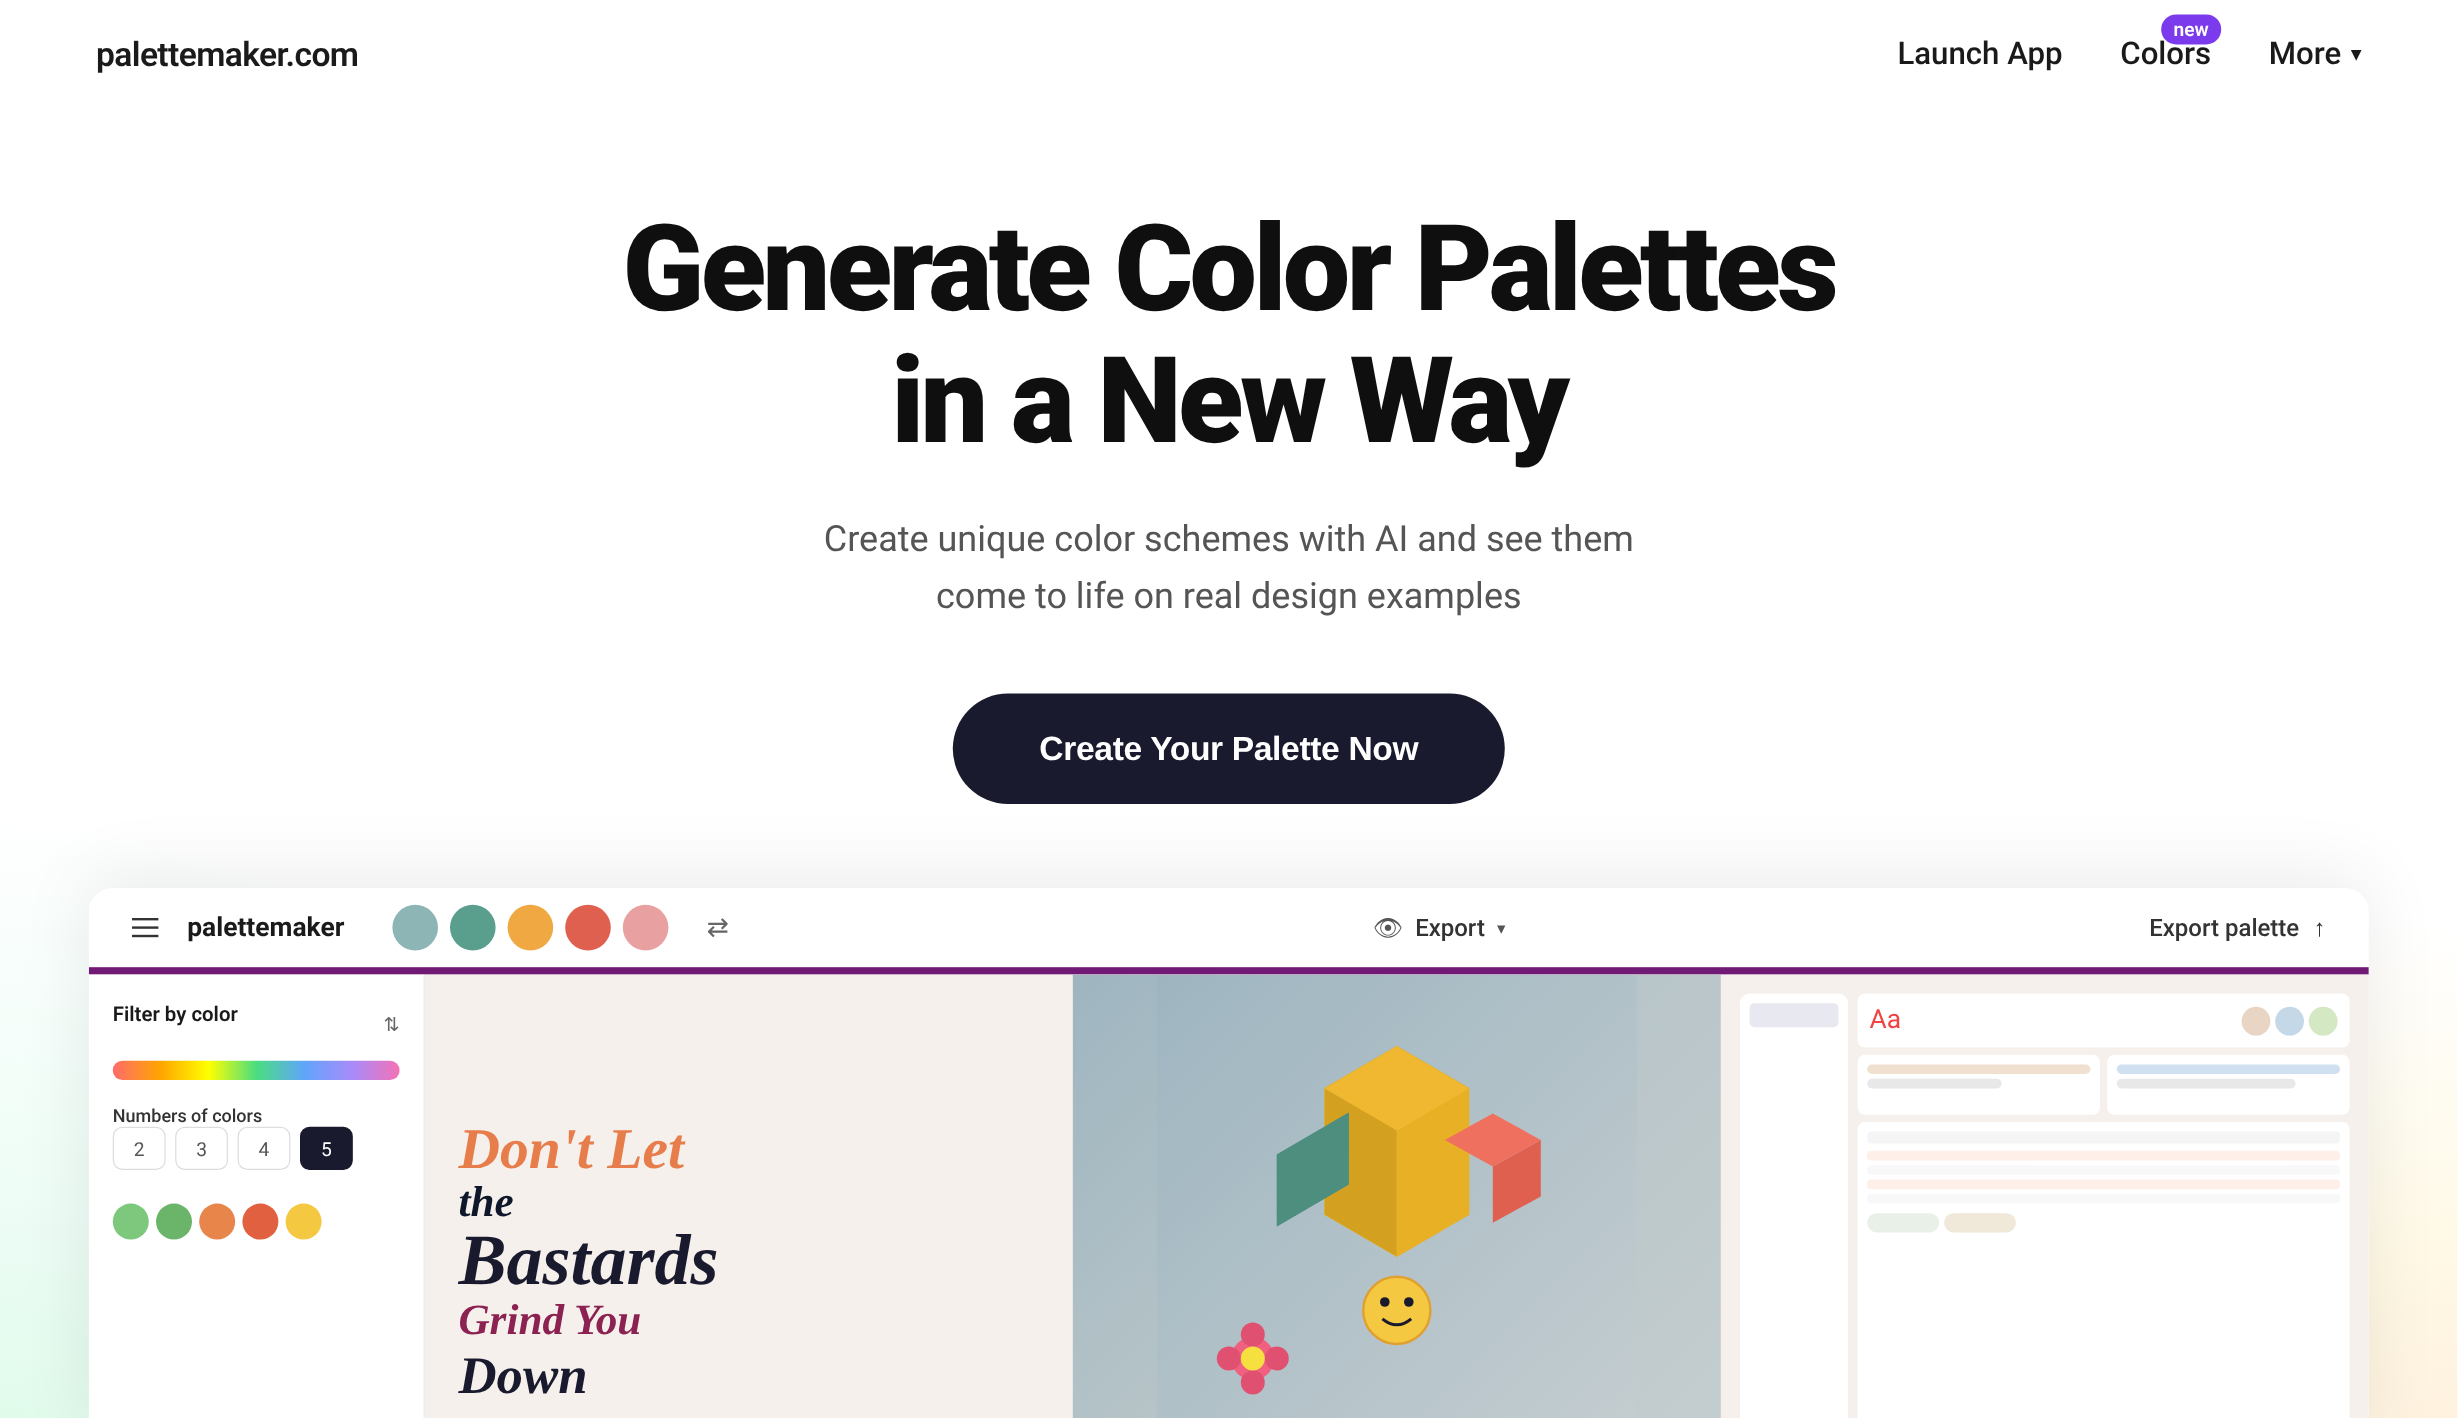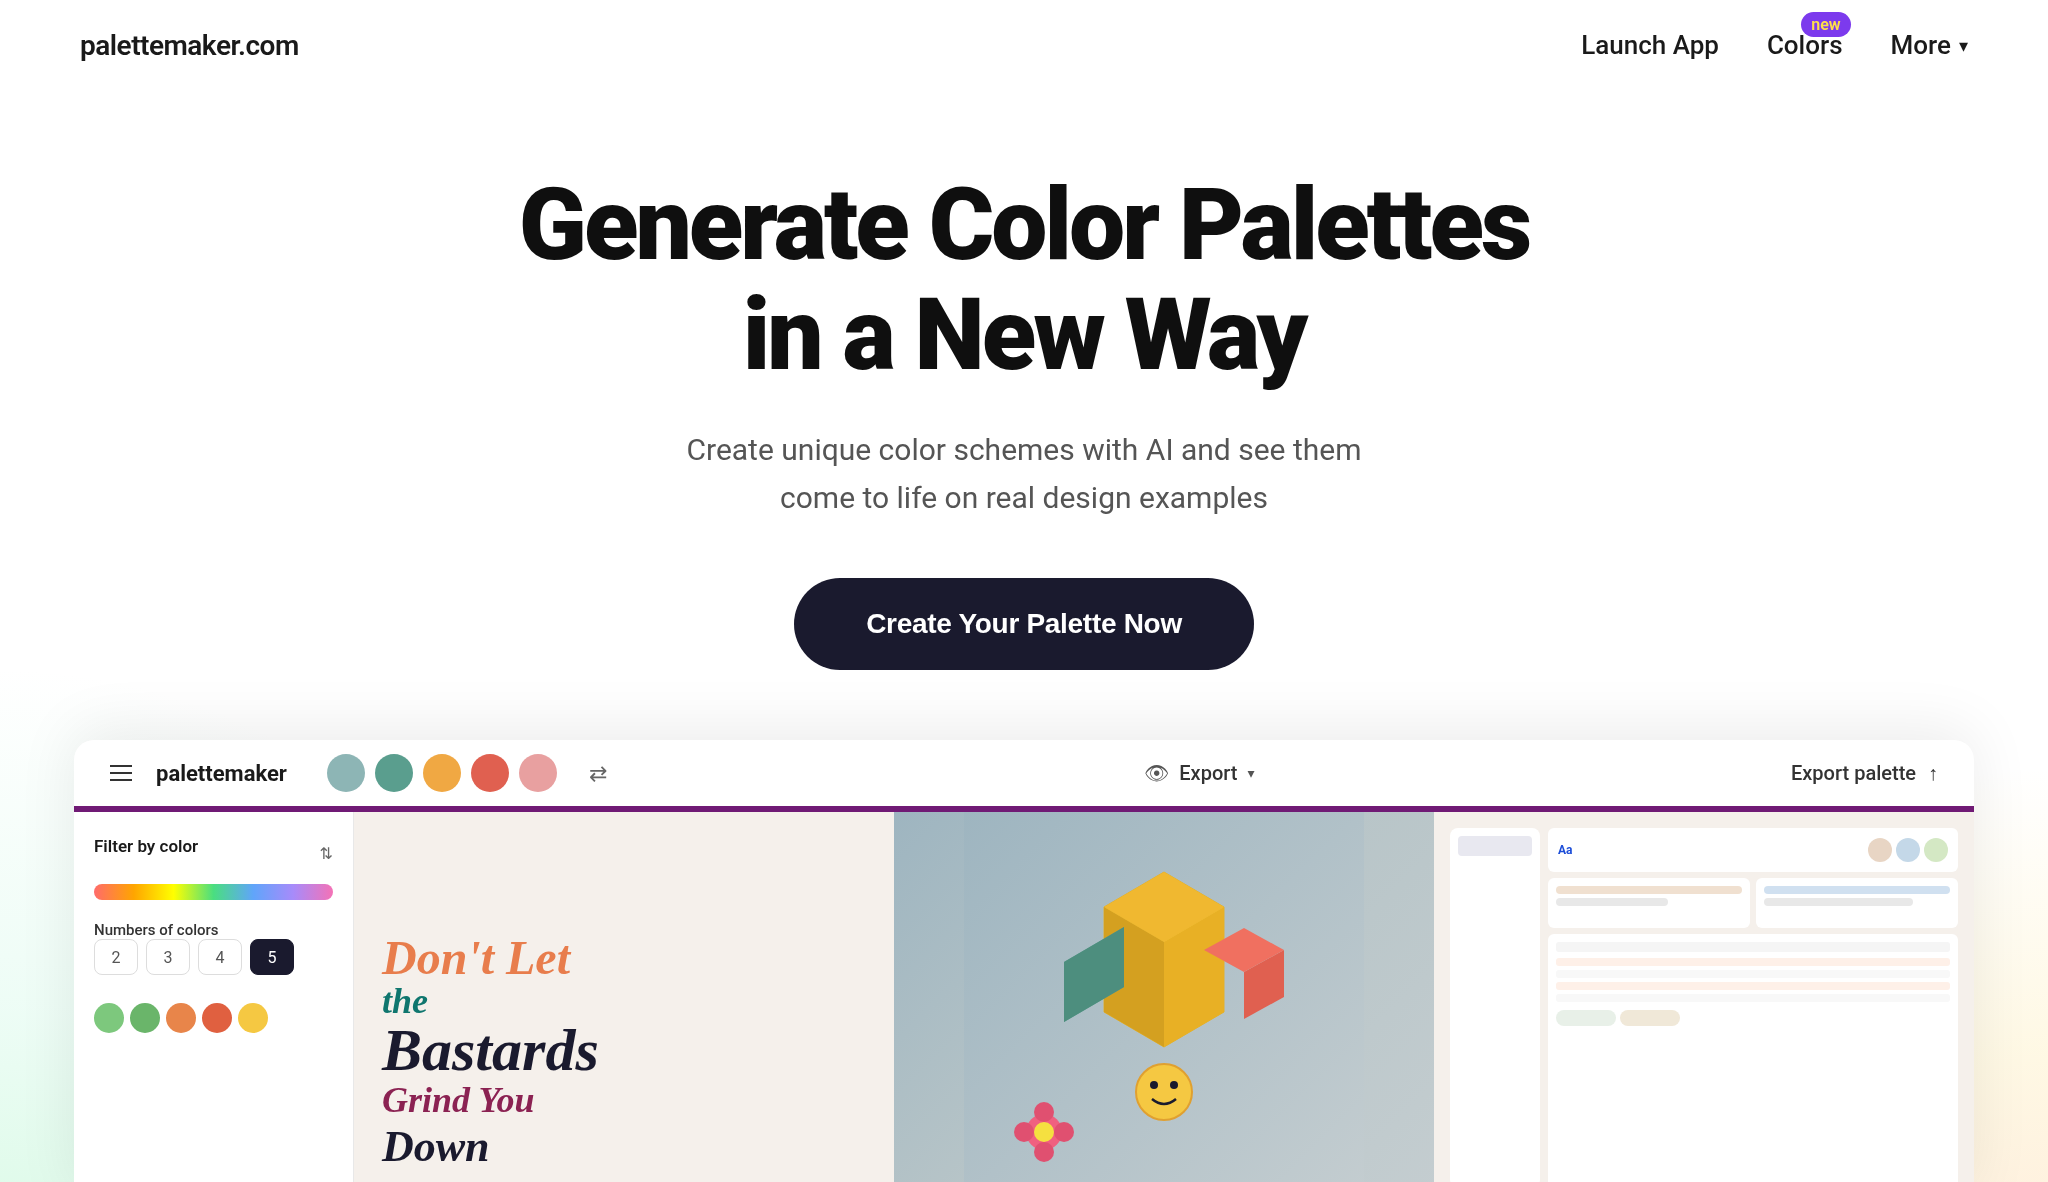--- a/index.html
+++ b/index.html
@@ -52,21 +52,21 @@
       display: flex;
       align-items: center;
       gap: 6px;
     }
 
     .nav-new-badge {
       position: absolute;
       top: -18px;
       right: -8px;
       background: #7c3aed;
-      color: #fde047;
+      color: #ffffff;
       font-size: 16px;
       font-weight: 600;
       padding: 3px 10px;
       border-radius: 20px;
     }
 
     .nav-more-wrapper {
       display: flex;
       align-items: center;
       gap: 8px;
@@ -395,21 +395,21 @@
       font-size: 48px;
       font-weight: 800;
       color: #e87d4c;
       line-height: 1;
       font-style: italic;
     }
 
     .typo-text-2 {
       font-size: 36px;
       font-weight: 800;
-      color: #0f766e;
+      color: #0f172a;
       font-style: italic;
       line-height: 1.1;
     }
 
     .typo-text-4 {
       font-size: 36px;
       font-weight: 800;
       color: #8b2252;
       font-style: italic;
     }
@@ -603,21 +603,21 @@
                 <div class="ui-sidebar-item"></div>
                 <div class="ui-sidebar-item"></div>
                 <div class="ui-sidebar-item"></div>
                 <div class="ui-sidebar-item"></div>
                 <div class="ui-sidebar-item"></div>
               </div>
 
               <div style="flex:1;display:flex;flex-direction:column;gap:6px;">
 
                 <div style="background:#fff;border-radius:6px;padding:10px;display:flex;align-items:center;justify-content:space-between;">
-                  <div style="font-size:12px;font-weight:700;color:#1d4ed8;">Aa</div>
+                  <div style="font-size:22px;font-weight:400;color:#ef4444;">Aa</div>
                   <div style="display:flex;gap:4px;">
                     <div style="width:24px;height:24px;background:#e8d5c4;border-radius:50%;"></div>
                     <div style="width:24px;height:24px;background:#c4d8e8;border-radius:50%;"></div>
                     <div style="width:24px;height:24px;background:#d4e8c4;border-radius:50%;"></div>
                   </div>
                 </div>
 
                 <div style="display:flex;gap:6px;">
                   <div style="flex:1;background:#fff;border-radius:6px;height:50px;padding:8px;">
                     <div style="height:8px;background:#f0e0d0;border-radius:4px;margin-bottom:4px;"></div>

